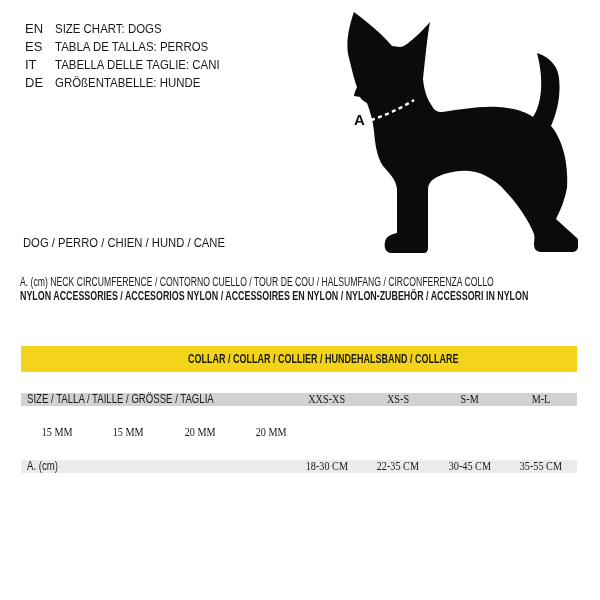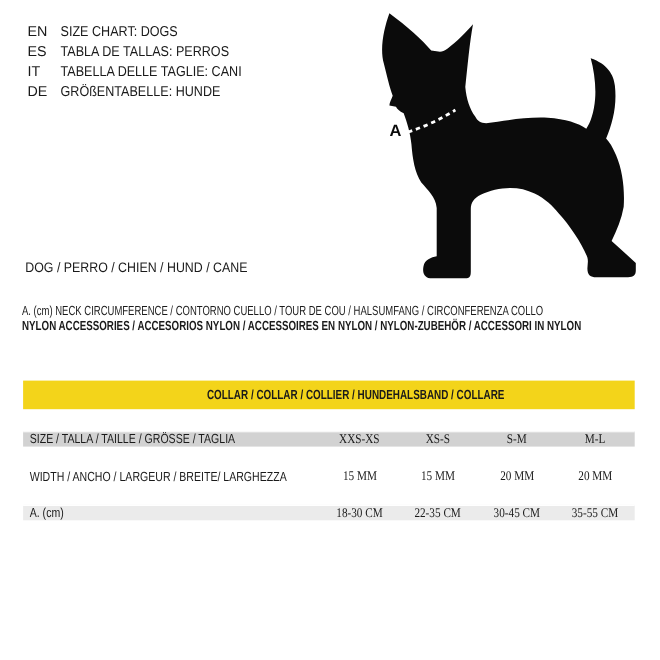--- a/index.html
+++ b/index.html
@@ -130,21 +130,20 @@
       <span class="sxC sx75">COLLAR / COLLAR / COLLIER / HUNDEHALSBAND / COLLARE</span>
     </div>
     <div class="trow trow-0">
       <div class="tlabel"><span class="sxL sx80">SIZE / TALLA / TAILLE / GRÖSSE / TAGLIA</span></div>
       <div class="tcell"><span class="sxC sx85">XXS-XS</span></div>
       <div class="tcell"><span class="sxC sx85">XS-S</span></div>
       <div class="tcell"><span class="sxC sx85">S-M</span></div>
       <div class="tcell"><span class="sxC sx85">M-L</span></div>
     </div>
     <div class="trow trow-1">
-      <div class="tlabel"><span class="sxL sx80">WIDTH / ANCHO / LARGEUR / BREITE/ LARGHEZZA</span></div>
       <div class="tcell"><span class="sxC sx85">15 MM</span></div>
       <div class="tcell"><span class="sxC sx85">15 MM</span></div>
       <div class="tcell"><span class="sxC sx85">20 MM</span></div>
       <div class="tcell"><span class="sxC sx85">20 MM</span></div>
     </div>
     <div class="trow trow-2">
       <div class="tlabel"><span class="sxL sx80">A. (cm)</span></div>
       <div class="tcell"><span class="sxC sx85">18-30 CM</span></div>
       <div class="tcell"><span class="sxC sx85">22-35 CM</span></div>
       <div class="tcell"><span class="sxC sx85">30-45 CM</span></div>

